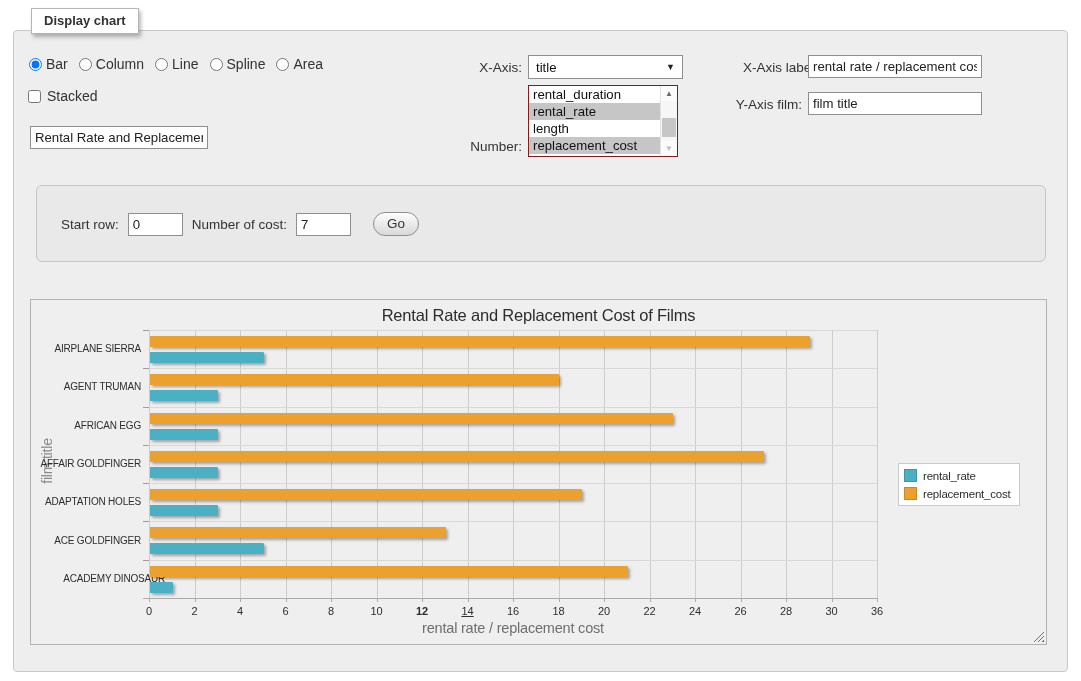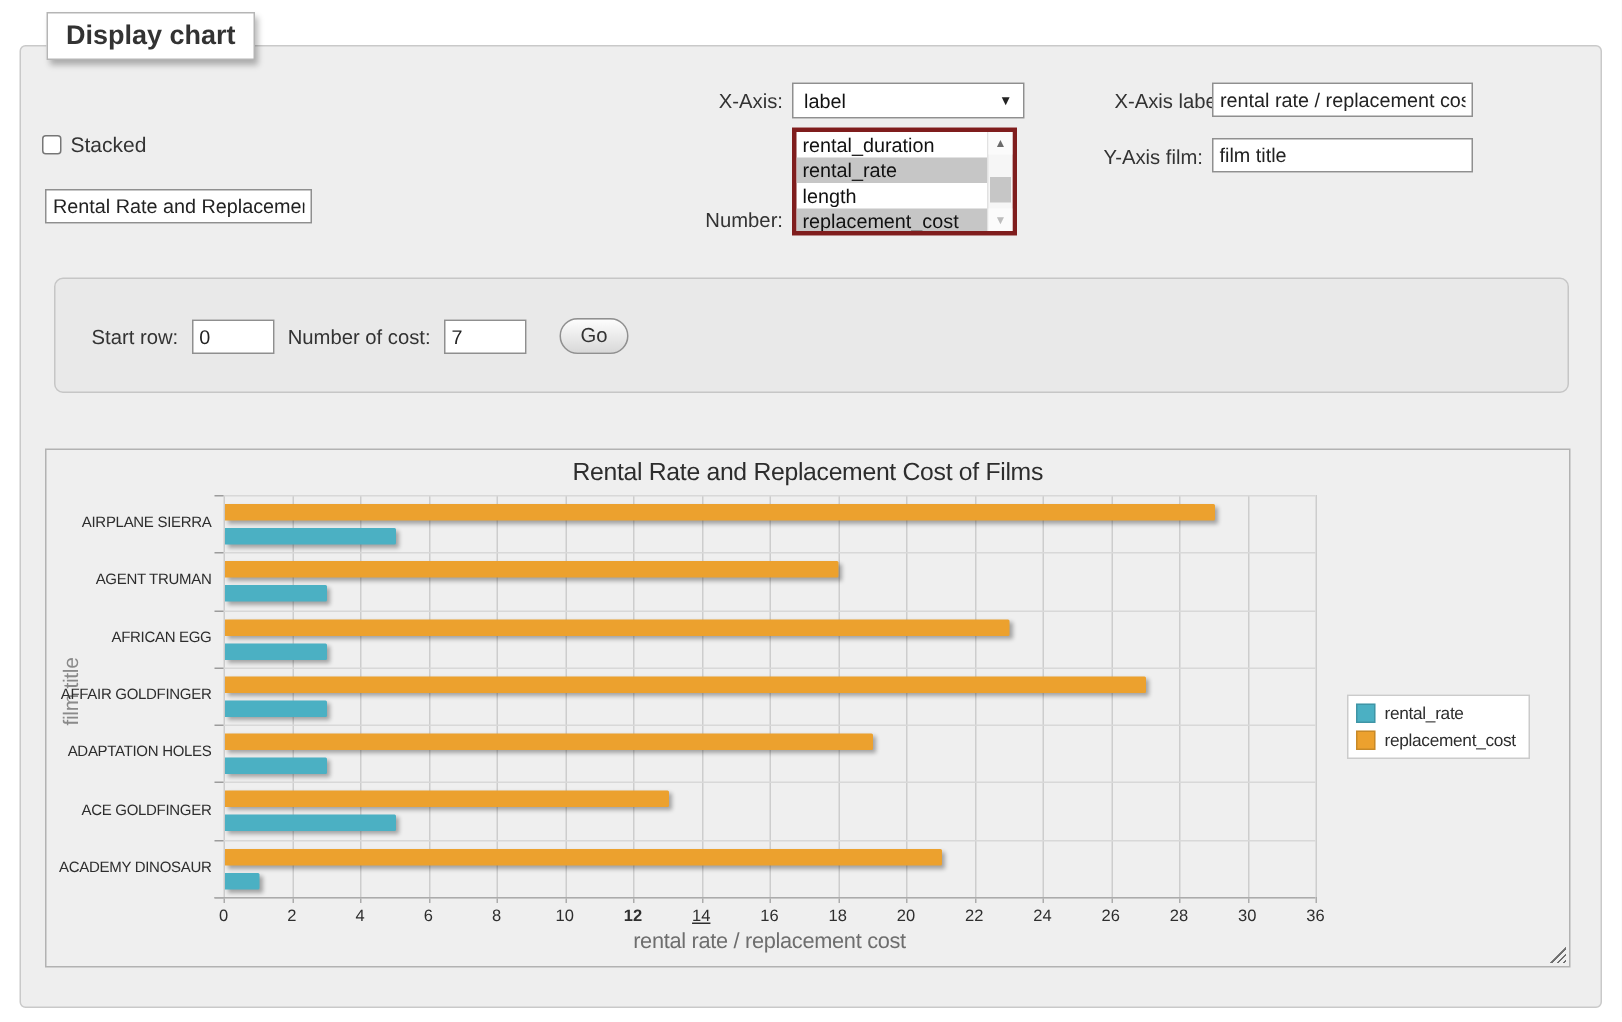--- a/index.html
+++ b/index.html
@@ -4,21 +4,21 @@
 <style>
   * { box-sizing: border-box; margin: 0; padding: 0; }
   html,body { width:1081px; height:681px; background:#ffffff;
     font-family:"Liberation Sans", sans-serif; font-size:13.5px; color:#333; }
 
   
   .panel { position:absolute; left:13px; top:30px; width:1055px; height:642px;
     background:#eeeeee; border:1px solid #c9c9c9; border-radius:4px; }
   .panel-legend { position:absolute; left:17px; top:-23px; background:#ffffff;
     border:1px solid #b5b5b5; padding:4px 12px 5px 12px; font-weight:bold;
-    font-size:18px; color:#333; box-shadow:2px 3px 4px rgba(0,0,0,0.28); }
+    font-size:13px; color:#333; box-shadow:2px 3px 4px rgba(0,0,0,0.28); }
 
   
   .radio-group { position:absolute; left:15px; top:25px; display:flex; gap:11px;
     align-items:center; font-size:14px; color:#333; }
   .radio-group label { display:flex; align-items:center; gap:4px; }
   .radio-group input { width:13px; height:13px; }
   .stacked-row { position:absolute; left:14px; top:57px; display:flex; gap:6px;
     align-items:center; font-size:14px; }
   .stacked-row input { width:13px; height:13px; }
   input[type=text] { background:#fff; border:1px solid #8f8f8f; font-size:13.2px;
@@ -26,21 +26,21 @@
   .chart-title-input { position:absolute; left:16px; top:95px; width:178px; height:23px; }
 
   .field-label { position:absolute; text-align:right; font-size:13.5px; color:#333; }
   .select-box { position:absolute; left:514px; top:24px; width:155px; height:24px;
     background:#fff; border:1px solid #8f8f8f; display:flex; align-items:center;
     justify-content:space-between; padding:0 7px; font-size:13.2px; color:#111;
     cursor:default; }
   .select-arrow { font-size:9px; color:#222; }
 
   .series-list { position:absolute; left:514px; top:54px; width:150px; height:72px;
-    background:#fff; border:3px solid #7f1d1d; display:flex; overflow:hidden; }
+    background:#fff; border:1px solid #7f1d1d; display:flex; overflow:hidden; }
   .series-options { flex:1; font-size:13.2px; color:#111; }
   .series-option { height:17px; line-height:17px; padding-left:4px; white-space:nowrap; }
   .series-option.selected { background:#c6c6c6; }
   .series-scrollbar { width:17px; background:#f6f6f6; border-left:1px solid #e2e2e2;
     display:flex; flex-direction:column; }
   .sb-btn { height:15px; display:flex; align-items:center; justify-content:center;
     font-size:8px; color:#6b6b6b; background:#fbfbfb; }
   .sb-btn.disabled { color:#bdbdbd; }
   .sb-track { flex:1; position:relative; }
   .sb-thumb { position:absolute; left:1px; right:1px; top:42%; height:48%; background:#c6c6c6; }
@@ -87,31 +87,53 @@
   .resize-handle { position:absolute; right:2px; bottom:2px; width:11px; height:11px;
     background:repeating-linear-gradient(135deg, transparent 0 2px, #6f6f6f 2px 3px);
     clip-path:polygon(100% 0, 100% 100%, 0 100%); cursor:nwse-resize; }
 </style>
 </head>
 <body>
 
 <div class="panel">
   <div class="panel-legend">Display chart</div>
 
+  <div class="radio-group">
+    <label>
+      <input type="radio" name="ctype" checked="" style="">
+      <span>Bar</span>
+    </label>
+    <label>
+      <input type="radio" name="ctype" style="">
+      <span>Column</span>
+    </label>
+    <label>
+      <input type="radio" name="ctype" style="">
+      <span>Line</span>
+    </label>
+    <label>
+      <input type="radio" name="ctype" style="">
+      <span>Spline</span>
+    </label>
+    <label>
+      <input type="radio" name="ctype" style="">
+      <span>Area</span>
+    </label>
+  </div>
 
   <label class="stacked-row">
     <input type="checkbox" style="">
     <span>Stacked</span>
   </label>
 
   <input type="text" class="chart-title-input" value="Rental Rate and Replacement Cost of Films" style="">
 
   <div class="field-label" style="left:426px; top:29px; width:82px;">X-Axis:</div>
   <div class="select-box">
-    <span>label</span>
+    <span>title</span>
     <span class="select-arrow">▼</span>
   </div>
 
   <div class="field-label" style="left:426px; top:108px; width:82px;">Number:</div>
   <div class="series-list">
     <div class="series-options">
         <div class="series-option">rental_duration</div>
         <div class="series-option selected">rental_rate</div>
         <div class="series-option">length</div>
         <div class="series-option selected">replacement_cost</div>
@@ -223,21 +245,21 @@
         <div class="bar" style="left: 1px; top: 98.5714px; width: 68.0225px; background: rgb(75, 176, 195);"></div>
         <div class="cat-label" style="top: 128px;">AFFAIR GOLDFINGER</div>
         <div class="bar" style="left: 1px; top: 120.857px; width: 614.022px; background: rgb(236, 161, 46);"></div>
         <div class="bar" style="left: 1px; top: 136.857px; width: 68.0225px; background: rgb(75, 176, 195);"></div>
         <div class="cat-label" style="top: 166.286px;">ADAPTATION HOLES</div>
         <div class="bar" style="left: 1px; top: 159.143px; width: 432.022px; background: rgb(236, 161, 46);"></div>
         <div class="bar" style="left: 1px; top: 175.143px; width: 68.0225px; background: rgb(75, 176, 195);"></div>
         <div class="cat-label" style="top: 204.571px;">ACE GOLDFINGER</div>
         <div class="bar" style="left: 1px; top: 197.429px; width: 295.522px; background: rgb(236, 161, 46);"></div>
         <div class="bar" style="left: 1px; top: 213.429px; width: 113.522px; background: rgb(75, 176, 195);"></div>
-        <div class="cat-label" style="top: 242.857px;">ACADEMY DINOSAUR</div>
+        <div class="cat-label" style="top: 242.857px; margin-left: 24px;">ACADEMY DINOSAUR</div>
         <div class="bar" style="left: 1px; top: 235.714px; width: 477.522px; background: rgb(236, 161, 46);"></div>
         <div class="bar" style="left: 1px; top: 251.714px; width: 22.5225px; background: rgb(75, 176, 195);"></div>
         <div class="x-axis-line" style="top: 268px; width: 734px;"></div>
       </div>
     <div class="x-axis-title" style="top:320px;">rental rate / replacement cost</div>
     <div class="chart-legend">
         <div class="legend-item">
           <span class="legend-swatch" style="background: rgb(75, 176, 195);"></span>
           <span>rental_rate</span>
         </div>

